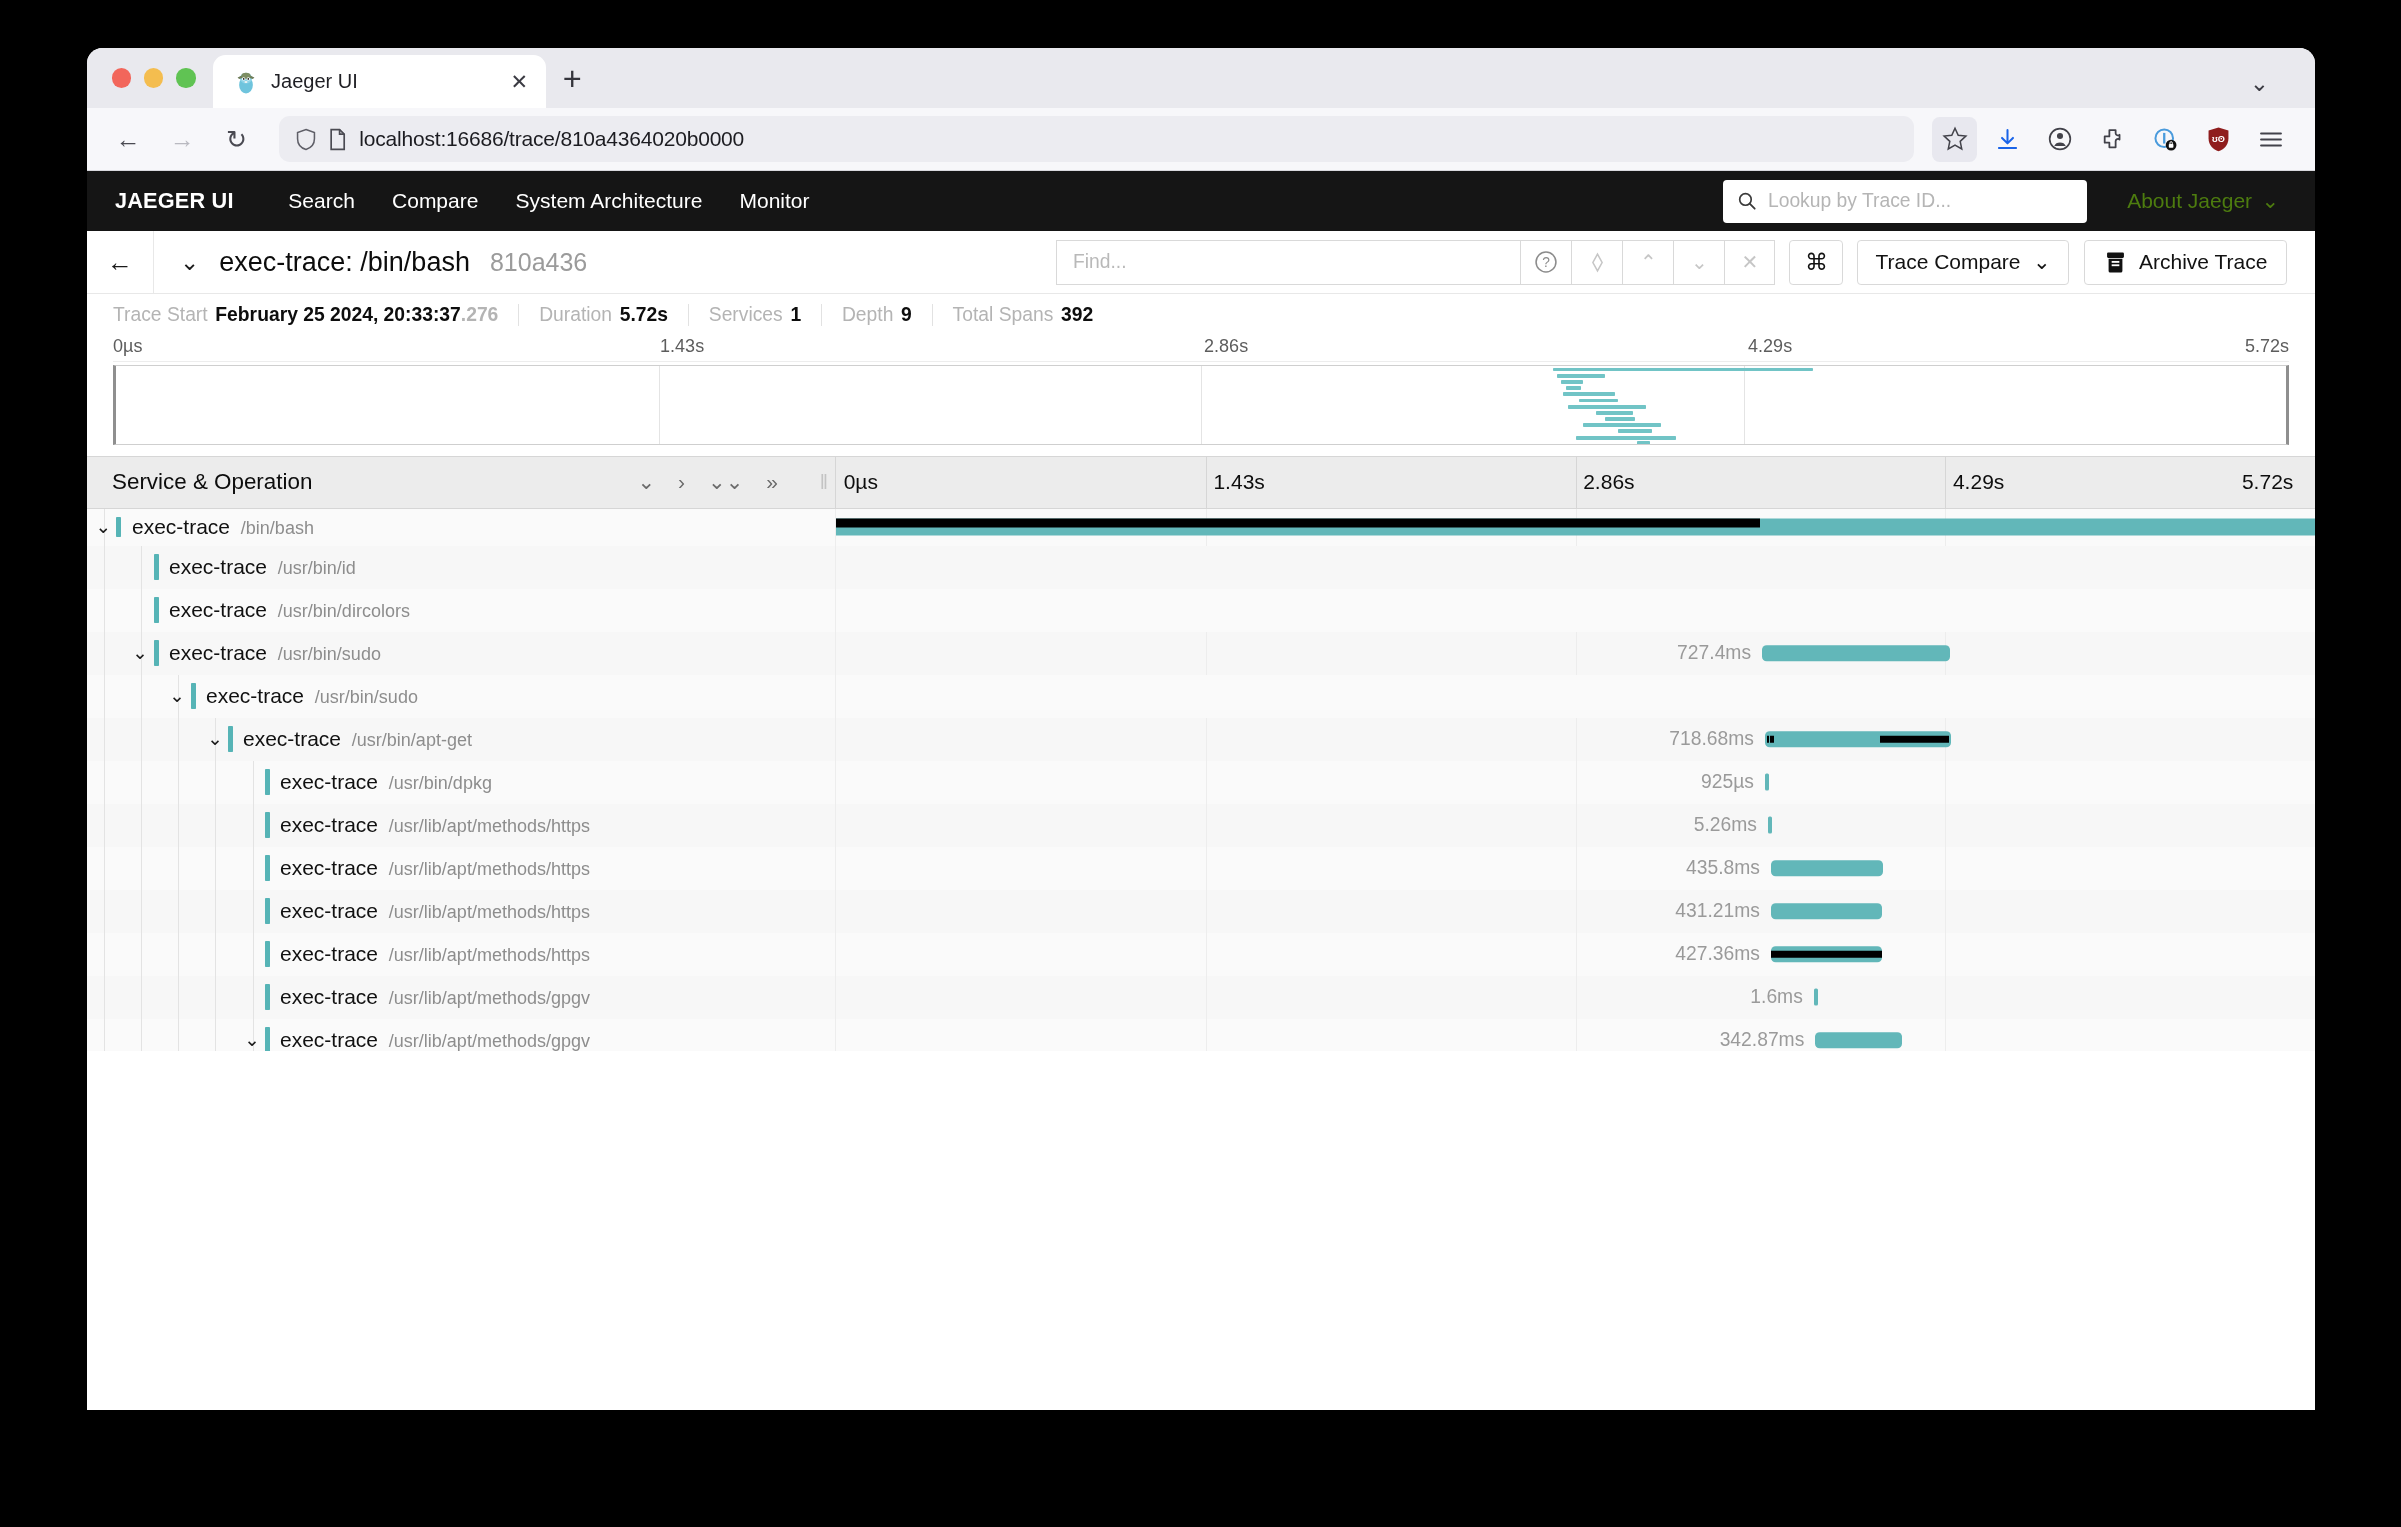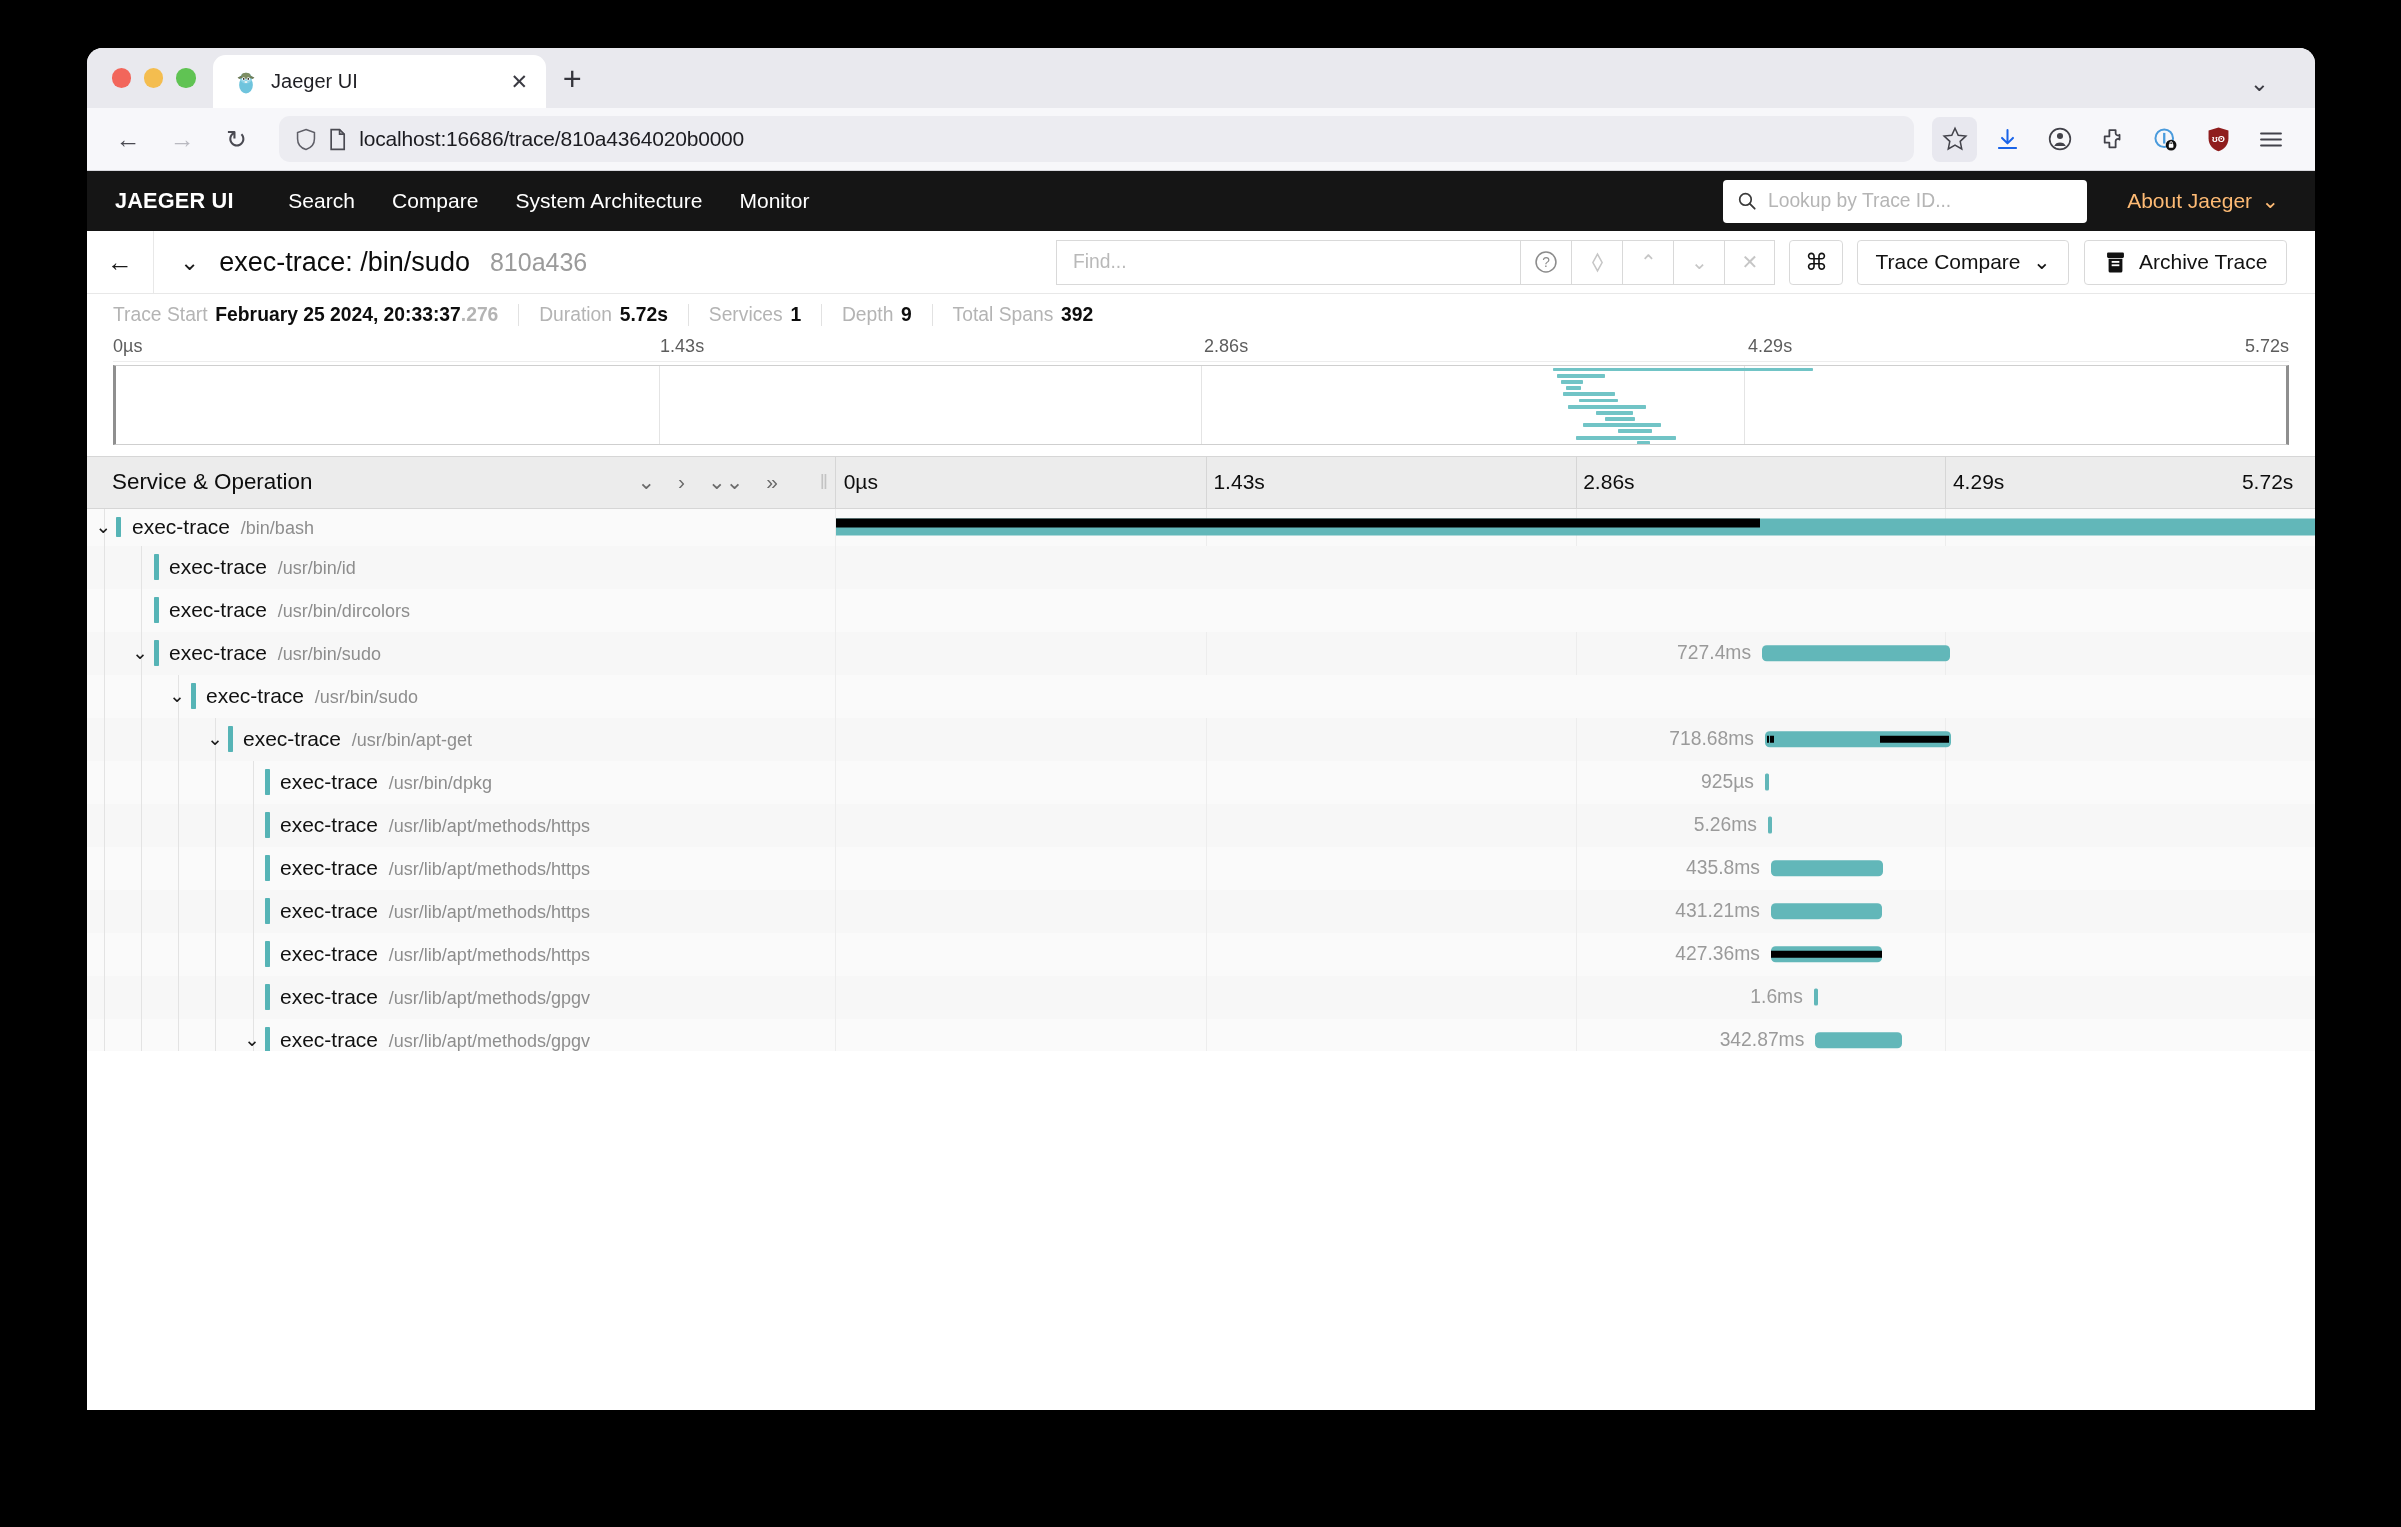--- a/index.html
+++ b/index.html
@@ -160,21 +160,21 @@
     background: #fff;
     border-radius: 3.9px;
     display: flex; align-items: center;
     gap: 10.8px;
     padding: 0 14px;
   }
   #trace-lookup-placeholder {
     font-size: 19.3px; color: #b5b5b5;
   }
   #about-jaeger {
-    color: #fdba74;
+    color: #4d7c0f;
     font-size: 21px;
     margin-left: 40px;
     display: flex; align-items: center; gap: 9.3px;
     cursor: pointer;
     white-space: nowrap;
   }
 
   
   #trace-header {
     height: 63px;
@@ -550,21 +550,21 @@
       <div id="about-jaeger">
         <span>About Jaeger</span>
         <span>⌄</span>
       </div>
     </div>
 
     <div id="trace-header">
       <div id="back-button">←</div>
       <div id="trace-title-wrap">
         <span id="trace-collapse-chevron">⌄</span>
-        <span id="trace-title">exec-trace: /bin/sudo</span>
+        <span id="trace-title">exec-trace: /bin/bash</span>
         <span id="trace-id">810a436</span>
       </div>
       <div id="header-spacer"></div>
 
       <div id="find-group">
         <div id="find-input">Find...</div>
         <div class="find-btn help">
           <svg width="26" height="26" viewBox="0 0 34 34" style="font-size:24px">
               <circle cx="17" cy="17" r="13" fill="none" stroke="#8c8c8c" stroke-width="2"></circle>
               <text x="17" y="24" font-size="18" fill="#8c8c8c" text-anchor="middle" font-family="Liberation Sans, sans-serif">?</text>

